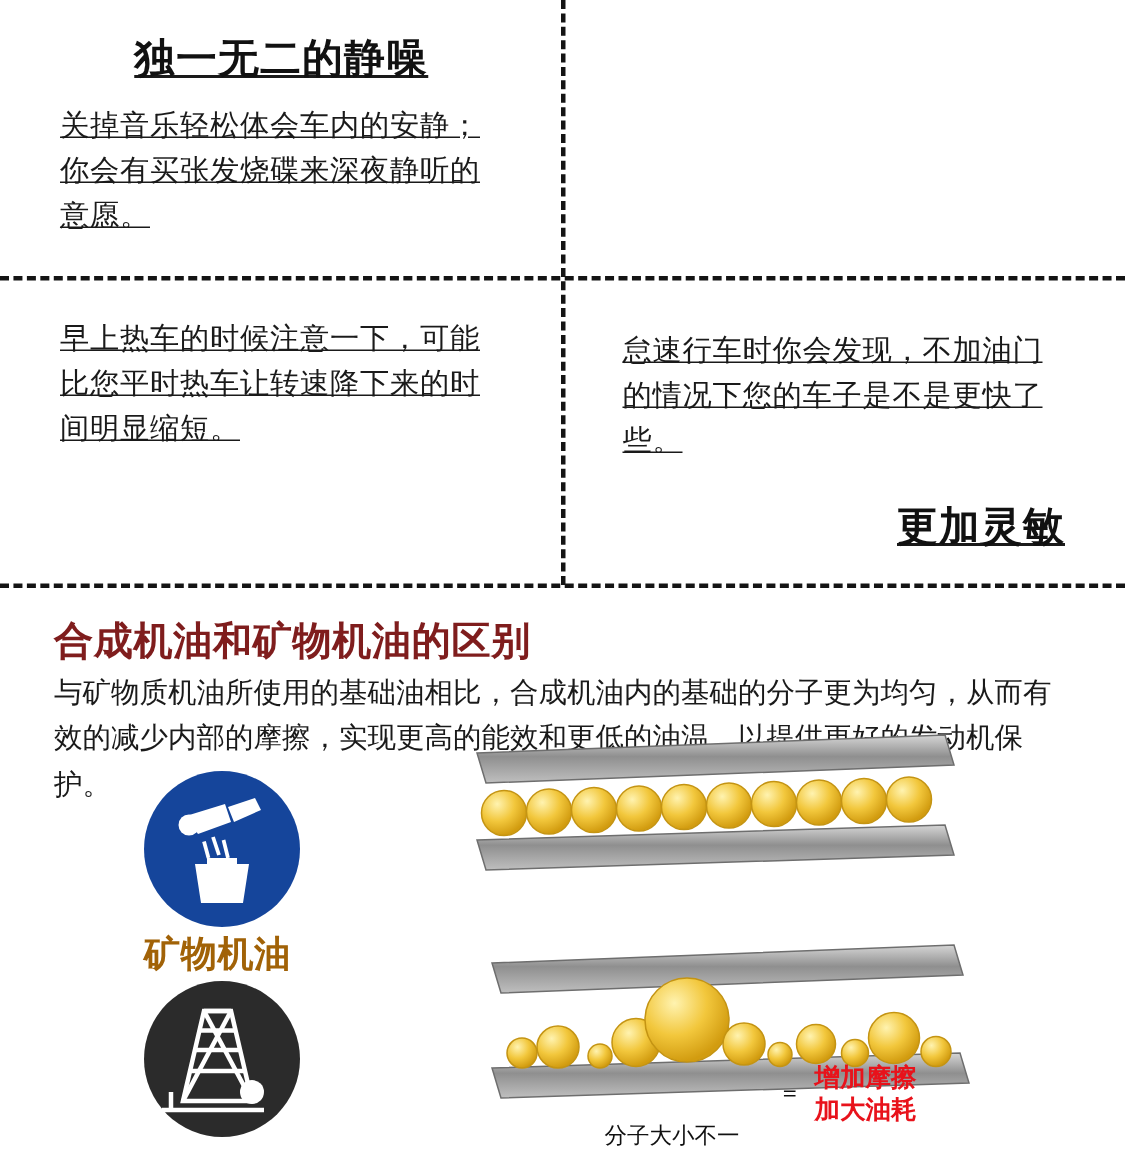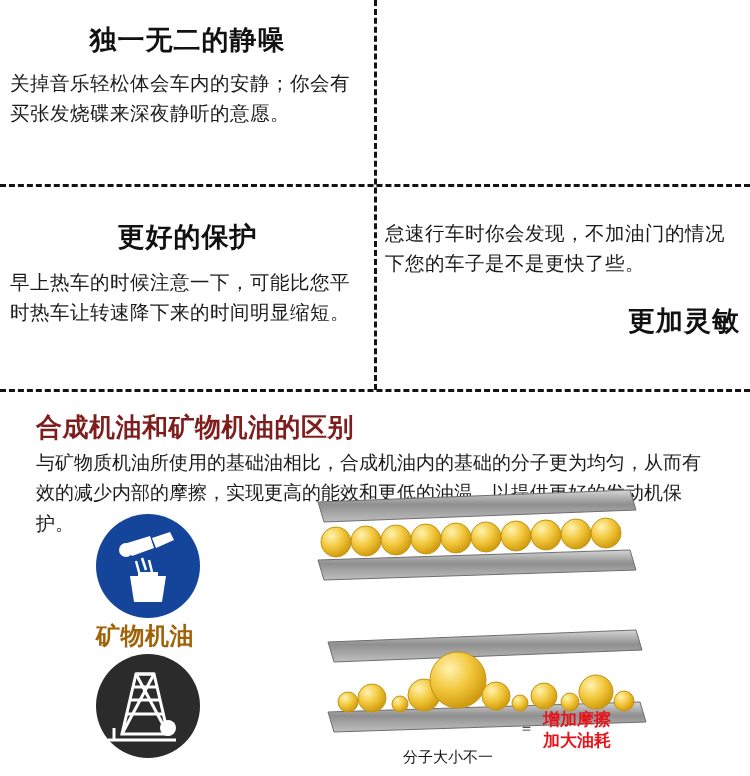--- a/index.html
+++ b/index.html
@@ -18,21 +18,22 @@
   }
 
   
   .grid {
     position: relative;
     width: 750px;
     height: 390px;
   }
   .cell {
     position: absolute;
-    padding: 10px 10px;
+    padding: 10px 40px;
+    text-decoration: underline;
   }
   .cell-tl { left: 0;   top: 0;   width: 375px; height: 185px; }
   .cell-tr { left: 375px; top: 0; width: 375px; height: 185px; }
   .cell-bl { left: 0;   top: 185px; width: 375px; height: 205px; }
   .cell-br { left: 375px; top: 185px; width: 375px; height: 205px; }
 
   .cell-title {
     font-size: 27px;
     font-weight: bold;
     color: #111;
@@ -155,21 +156,20 @@
 
   <div class="grid">
 
     <div class="cell cell-tl">
       <div class="cell-title title-center tl-title">独一无二的静噪</div>
       <div class="cell-body body-tl">关掉音乐轻松体会车内的安静；你会有买张发烧碟来深夜静听的意愿。</div>
     </div>
 
 
     <div class="cell cell-bl">
-      <div class="cell-title title-center bl-title">更好的保护</div>
       <div class="cell-body body-bl">早上热车的时候注意一下，可能比您平时热车让转速降下来的时间明显缩短。</div>
     </div>
 
     <div class="cell cell-br">
       <div class="cell-body body-br">怠速行车时你会发现，不加油门的情况下您的车子是不是更快了些。</div>
       <div class="cell-title title-right br-title">更加灵敏</div>
     </div>
 
     <div class="dash-v"></div>
     <div class="dash-h"></div>

